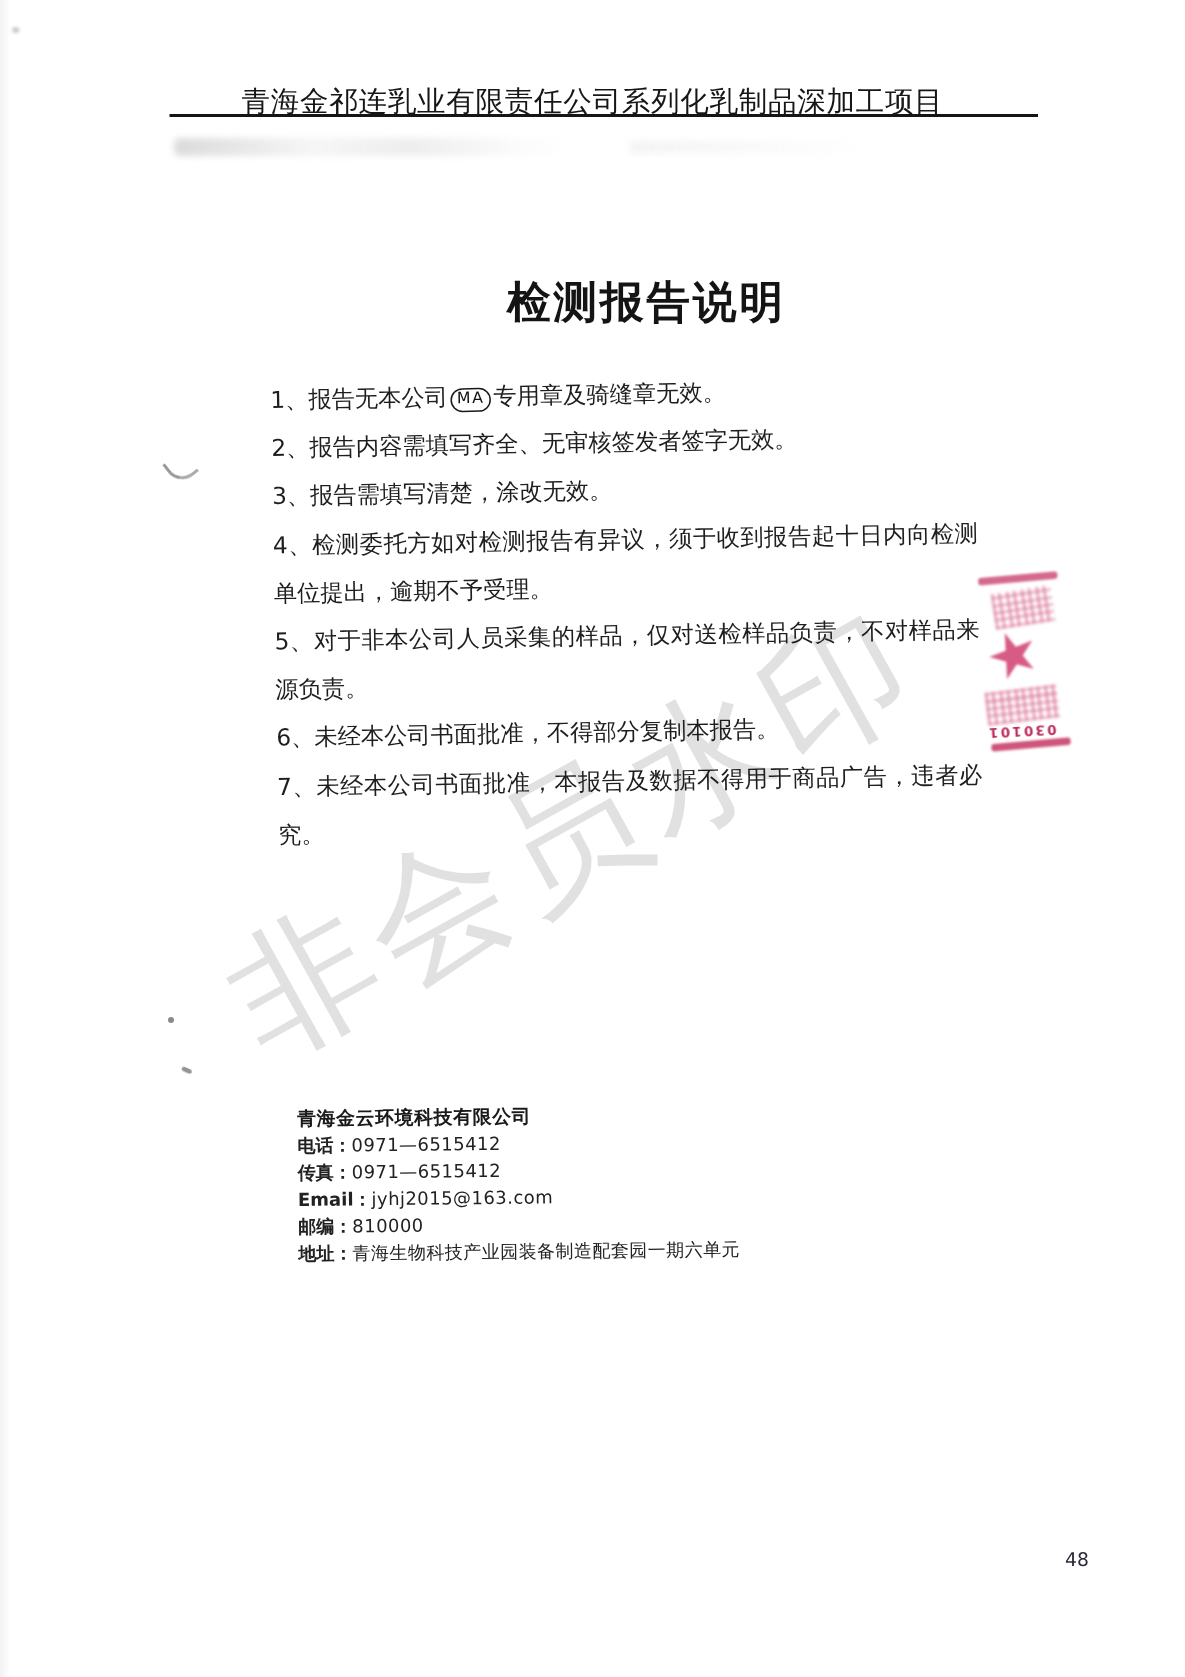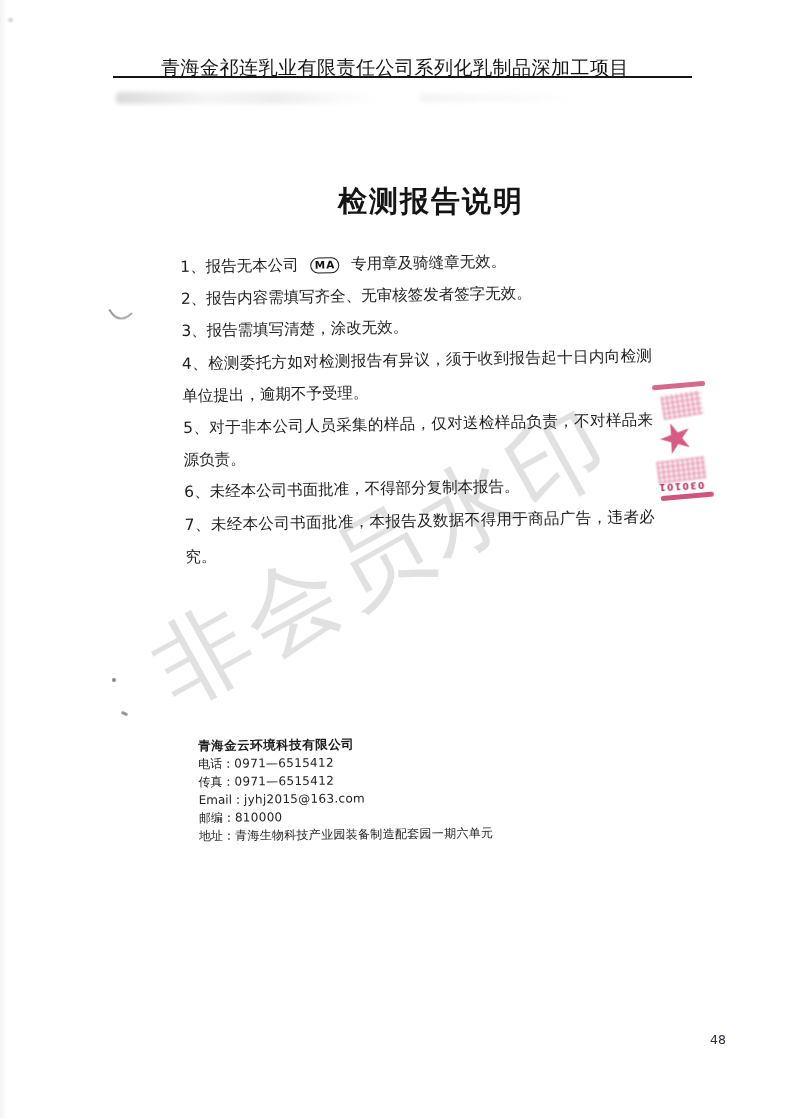--- a/index.html
+++ b/index.html
@@ -45,22 +45,22 @@
   
   .doc-title{position:absolute;top:182px;left:0;width:790px;text-align:center;
     font-size:29px;font-weight:700;letter-spacing:2px;color:#141414;margin-left:36px;}
 
   
   .notice{position:absolute;left:180px;top:251px;width:470px;
     font-size:15.5px;line-height:32.2px;font-weight:500;color:#1e1e1e;
     transform:rotate(-1deg);transform-origin:0 0;text-align:justify;}
   .notice p{margin:0;padding:0;}
   .ma-badge{display:inline-block;border:1.7px solid #1a1a1a;border-radius:10px;
-    padding:0 3px;font-size:10.5px;font-weight:700;line-height:13.5px;height:14px;
-    letter-spacing:1px;vertical-align:1px;margin:0 12px;color:#111;}
+    padding:0 3px;font-size:10.5px;font-weight:400;line-height:13.5px;height:14px;
+    letter-spacing:1px;vertical-align:1px;margin:0 2px;color:#111;}
 
   
   .stamp{position:absolute;left:652px;top:381px;width:60px;height:122px;
     transform:rotate(-3deg);}
   .stamp-bar{position:absolute;left:3px;width:53px;height:5px;background:rgba(198,55,100,.75);
     border-radius:2px;filter:blur(.7px);}
   .stamp-bar.top{top:2px;transform:rotate(-2deg);}
   .stamp-bar.bottom{top:113px;left:6px;background:rgba(198,55,100,.85);transform:rotate(-2deg);}
   .stamp-blob{position:absolute;filter:blur(1px);opacity:.8;
     background:
@@ -71,21 +71,21 @@
   .stamp-star{position:absolute;left:6px;top:36px;font-size:40px;line-height:40px;
     color:rgba(208,62,112,.85);transform:rotate(-18deg);filter:blur(.6px);}
   .stamp-number{position:absolute;left:4px;top:100px;width:46px;text-align:center;
     font-size:9px;font-weight:700;letter-spacing:1.5px;color:rgba(185,35,85,.95);
     transform:rotate(180deg);filter:blur(.4px);}
 
   
   .contact{position:absolute;left:198px;top:737px;font-size:12px;line-height:18px;
     color:#222;transform:rotate(-.6deg);transform-origin:0 0;}
   .contact .company{font-weight:700;font-size:12.5px;letter-spacing:.5px;color:#1a1a1a;}
-  .contact .row span.lbl{font-weight:400;}
+  .contact .row span.lbl{font-weight:700;}
   .contact .row span.val{font-weight:500;letter-spacing:.3px;}
 
   
   .page-number{position:absolute;left:688px;top:1032px;width:60px;text-align:center;
     font-size:12.5px;color:#2a2a3a;}
 </style>
 </head>
 <body>
 
 <div class="page">

